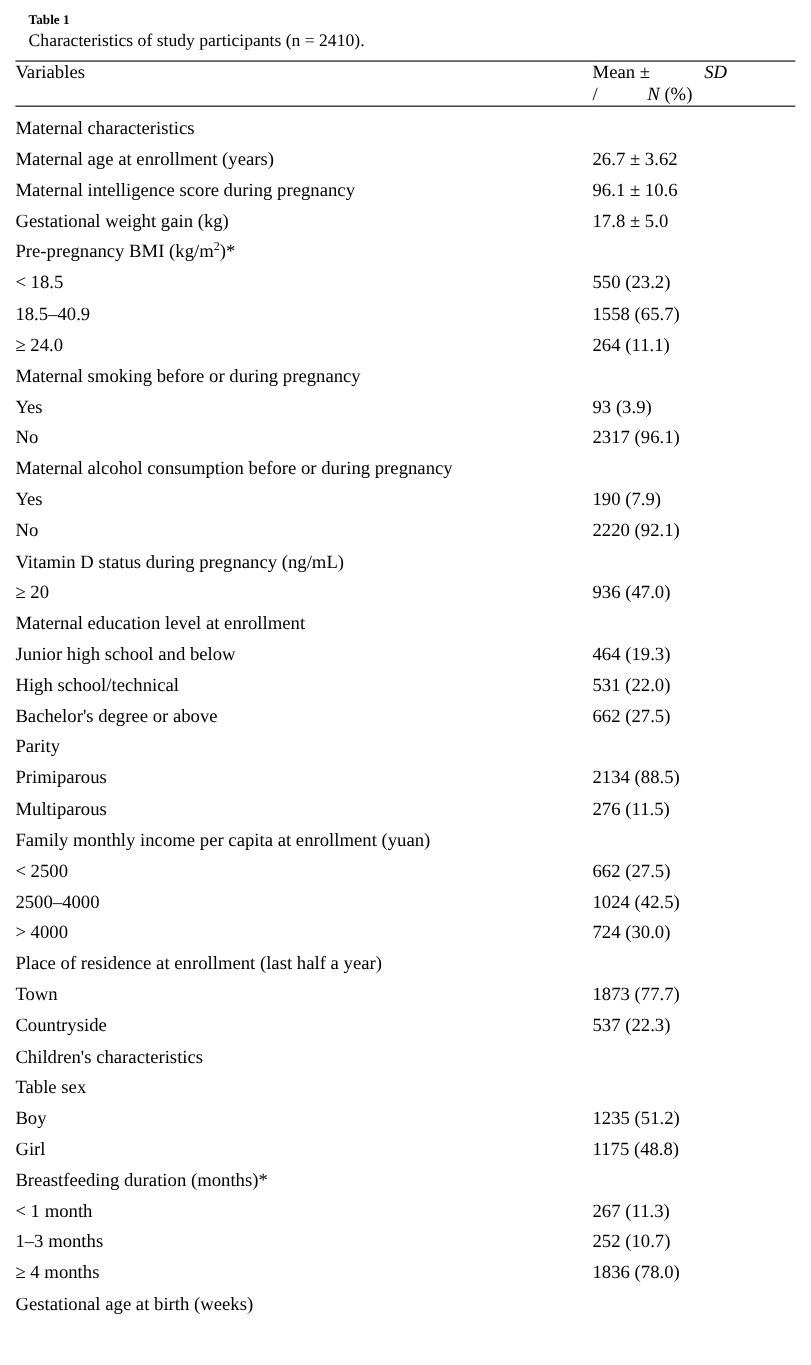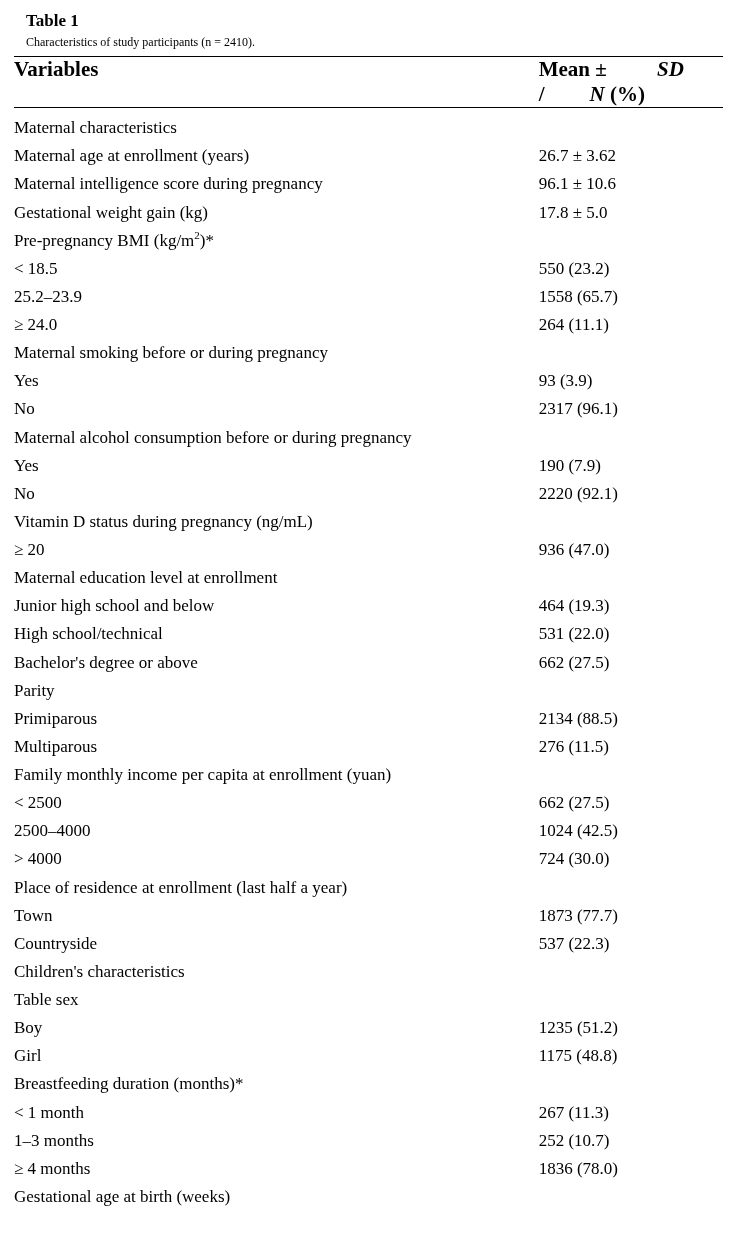--- a/index.html
+++ b/index.html
@@ -15,26 +15,26 @@
     -webkit-font-smoothing: antialiased;
   }
   .page {
     width: 737px;
     box-sizing: border-box;
     padding: 10px 14px 10px 14px;
   }
   .table-number {
     font-family: "Liberation Serif", serif;
     font-weight: bold;
-    font-size: 17px;
+    font-size: 12px;
     line-height: 1.35;
     margin: 0 0 1px 12px;
   }
   .table-caption {
-    font-size: 12px;
+    font-size: 16px;
     line-height: 1.35;
     margin: 0 0 6px 12px;
   }
   table.data {
     width: 100%;
     border-collapse: collapse;
     font-size: 17px;
   }
   table.data th, table.data td {
     text-align: left;
@@ -49,22 +49,22 @@
     line-height: 0;
   }
   .rule-mid td {
     border-top: 1.1px solid #000;
     height: 0;
     padding: 0;
     font-size: 0;
     line-height: 0;
   }
   thead th {
-    font-weight: bold;
-    font-size: 21px;
+    font-weight: normal;
+    font-size: 17px;
     padding: 7px 0 7px 0;
   }
   th.col-var, td.col-var {
     width: 74%;
     padding-left: 12px;
   }
   th.col-val, td.col-val {
     width: 26%;
   }
   tbody tr.data-row td {
@@ -129,21 +129,21 @@
         </tr>
         <tr class="data-row">
           <td class="col-var">Pre-pregnancy BMI (kg/m<sup>2</sup>)*</td>
           <td class="col-val"></td>
         </tr>
         <tr class="data-row">
           <td class="col-var">&lt; 18.5</td>
           <td class="col-val">550 (23.2)</td>
         </tr>
         <tr class="data-row">
-          <td class="col-var">25.2–23.9</td>
+          <td class="col-var">18.5–40.9</td>
           <td class="col-val">1558 (65.7)</td>
         </tr>
         <tr class="data-row">
           <td class="col-var">≥ 24.0</td>
           <td class="col-val">264 (11.1)</td>
         </tr>
         <tr class="data-row">
           <td class="col-var">Maternal smoking before or during pregnancy</td>
           <td class="col-val"></td>
         </tr>

